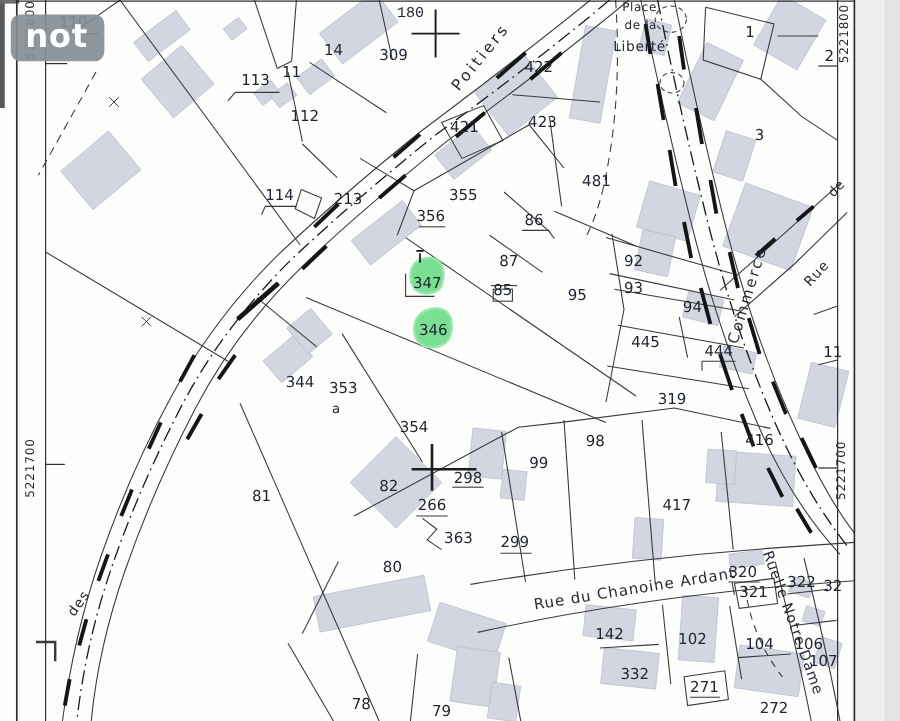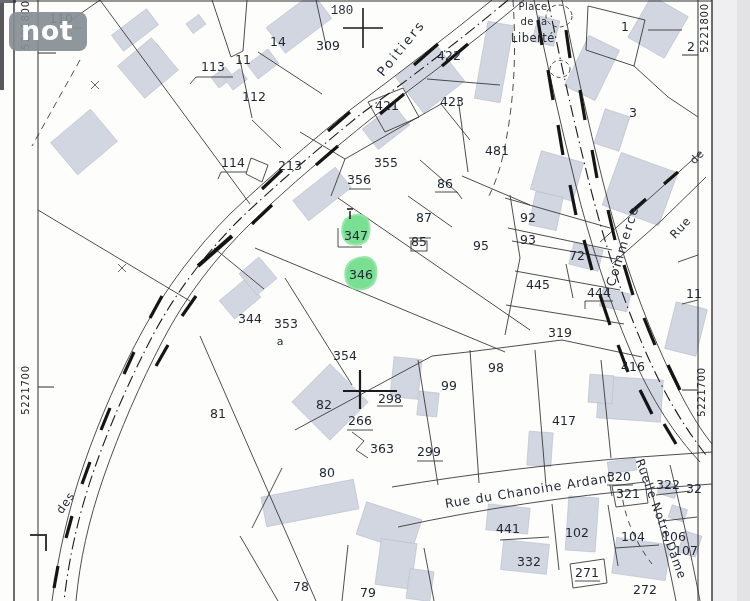--- a/index.html
+++ b/index.html
@@ -266,21 +266,21 @@
       <div class="lbl parcel" style="left: 233px; top: 163px; transform: translate(-50%, -50%);">114</div>
       <div class="lbl parcel" style="left: 290px; top: 166px; transform: translate(-50%, -50%);">213</div>
       <div class="lbl parcel" style="left: 386px; top: 163px; transform: translate(-50%, -50%);">355</div>
       <div class="lbl parcel" style="left: 359px; top: 180px; transform: translate(-50%, -50%);">356</div>
       <div class="lbl parcel" style="left: 445px; top: 184px; transform: translate(-50%, -50%);">86</div>
       <div class="lbl parcel" style="left: 424px; top: 218px; transform: translate(-50%, -50%);">87</div>
       <div class="lbl parcel" style="left: 419px; top: 242px; transform: translate(-50%, -50%);">85</div>
       <div class="lbl parcel" style="left: 481px; top: 246px; transform: translate(-50%, -50%);">95</div>
       <div class="lbl parcel" style="left: 528px; top: 218px; transform: translate(-50%, -50%);">92</div>
       <div class="lbl parcel" style="left: 528px; top: 240px; transform: translate(-50%, -50%);">93</div>
-      <div class="lbl parcel" style="left: 577px; top: 256px; transform: translate(-50%, -50%);">72</div>
+      <div class="lbl parcel" style="left: 577px; top: 256px; transform: translate(-50%, -50%);">94</div>
       <div class="lbl parcel" style="left: 538px; top: 285px; transform: translate(-50%, -50%);">445</div>
       <div class="lbl parcel" style="left: 599px; top: 293px; transform: translate(-50%, -50%);">444</div>
       <div class="lbl parcel" style="left: 560px; top: 333px; transform: translate(-50%, -50%);">319</div>
       <div class="lbl parcel" style="left: 356px; top: 236px; transform: translate(-50%, -50%);">347</div>
       <div class="lbl parcel" style="left: 361px; top: 275px; transform: translate(-50%, -50%);">346</div>
       <div class="lbl parcel" style="left: 231px; top: 319px; transform: translate(-50%, -50%); margin-left: 19px;">344</div>
       <div class="lbl parcel" style="left: 286px; top: 324px; transform: translate(-50%, -50%);">353</div>
       <div class="lbl parcel" style="left: 280px; top: 341px; font-size: 11px; transform: translate(-50%, -50%);">a</div>
       <div class="lbl parcel" style="left: 345px; top: 356px; transform: translate(-50%, -50%);">354</div>
       <div class="lbl parcel" style="left: 218px; top: 414px; transform: translate(-50%, -50%);">81</div>
@@ -298,21 +298,21 @@
       <div class="lbl parcel" style="left: 368px; top: 593px; transform: translate(-50%, -50%);">79</div>
       <div class="lbl parcel" style="left: 619px; top: 477px; transform: translate(-50%, -50%);">320</div>
       <div class="lbl parcel" style="left: 628px; top: 494px; transform: translate(-50%, -50%);">321</div>
       <div class="lbl parcel" style="left: 668px; top: 485px; transform: translate(-50%, -50%);">322</div>
       <div class="lbl parcel" style="left: 674px; top: 509px; transform: translate(-50%, -50%); margin-top: 28px;">106</div>
       <div class="lbl parcel" style="left: 686px; top: 551px; transform: translate(-50%, -50%);">107</div>
       <div class="lbl parcel" style="left: 577px; top: 533px; transform: translate(-50%, -50%);">102</div>
       <div class="lbl parcel" style="left: 633px; top: 537px; transform: translate(-50%, -50%);">104</div>
       <div class="lbl parcel" style="left: 587px; top: 573px; transform: translate(-50%, -50%);">271</div>
       <div class="lbl parcel" style="left: 645px; top: 590px; transform: translate(-50%, -50%);">272</div>
-      <div class="lbl parcel" style="left: 508px; top: 529px; transform: translate(-50%, -50%);">441</div>
+      <div class="lbl parcel" style="left: 508px; top: 529px; transform: translate(-50%, -50%);">142</div>
       <div class="lbl parcel" style="left: 529px; top: 562px; transform: translate(-50%, -50%);">332</div>
       <div class="lbl parcel" style="left: 694px; top: 294px; transform: translate(-50%, -50%);">11</div>
       <div class="lbl parcel" style="left: 694px; top: 489px; transform: translate(-50%, -50%);">32</div>
       <div class="lbl street" style="left: 401px; top: 48px; font-size: 13px; letter-spacing: 2.5px; transform: translate(-50%, -50%) rotate(-51deg);">Poitiers</div>
       <div class="lbl street" style="left: 533px; top: 7px; font-size: 10px; letter-spacing: 0.5px; transform: translate(-50%, -50%);">Place</div>
       <div class="lbl street" style="left: 534px; top: 22px; font-size: 10px; letter-spacing: 0.5px; transform: translate(-50%, -50%);">de la</div>
       <div class="lbl street" style="left: 533px; top: 39px; font-size: 11.5px; letter-spacing: 0.5px; transform: translate(-50%, -50%);">Liberté</div>
       <div class="lbl street" style="left: 623px; top: 246px; font-size: 12.5px; letter-spacing: 2px; transform: translate(-50%, -50%) rotate(-73deg);">Commerce</div>
       <div class="lbl street" style="left: 681px; top: 228px; font-size: 11.5px; letter-spacing: 1px; transform: translate(-50%, -50%) rotate(-47deg);">Rue</div>
       <div class="lbl street" style="left: 697px; top: 157px; font-size: 11px; letter-spacing: 0.5px; transform: translate(-50%, -50%) rotate(-47deg);">de</div>

